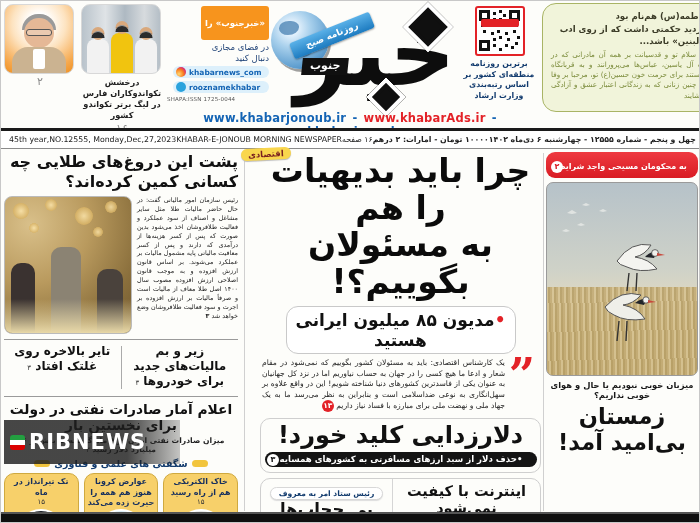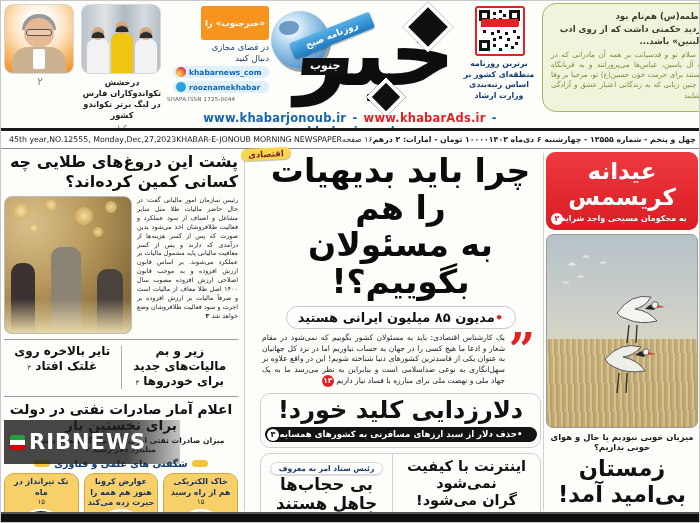--- a/index.html
+++ b/index.html
@@ -102,21 +102,21 @@
   #crane svg{position:absolute;left:0;top:0;}
   #rc-cap{font-size:8.4px;font-weight:bold;text-align:center;margin-top:4px;color:#1a1a1a;}
   #rc-title{font-size:22.5px;font-weight:bold;text-align:center;line-height:26px;margin-top:3px;letter-spacing:-1px;}
   .pgc{display:inline-block;width:12px;height:12px;border-radius:50%;background:#e32227;color:#fff;font-size:7.5px;
     line-height:12px;text-align:center;font-weight:bold;vertical-align:middle;}
 
   
   #col-center{position:absolute;left:259px;top:1px;width:281px;text-align:center;}
   #main-h{font-size:33px;font-weight:bold;line-height:37px;letter-spacing:-1.5px;color:#0b0b0b;}
   #sub-box{margin:6px auto 0;width:230px;border:1px solid #c9c9c9;border-radius:12px;padding:3px 6px;background:#fff;}
-  #sub-box .s1{font-size:13px;font-weight:bold;} #sub-box .s2{font-size:11.5px;font-weight:bold;margin-top:1px;}
+  #sub-box .s1{font-size:17px;font-weight:bold;} #sub-box .s2{font-size:11.5px;font-weight:bold;margin-top:1px;}
   #sub-box .dot{color:#e32227;}
   #quote-row{display:flex;direction:rtl;margin-top:4px;padding:0 2px;}
   #quote-mark{flex:0 0 34px;color:#e32227;font:bold 46px "DejaVu Serif",serif;line-height:34px;}
   #quote-txt{font-size:7.6px;line-height:10.6px;text-align:justify;color:#1c1c1c;}
   #dollar{margin-top:6px;border:1px solid #cfcfcf;border-radius:10px;padding:2px 4px 5px;}
   #dollar .t{font-size:24px;font-weight:bold;letter-spacing:-1px;line-height:28px;}
   #strip{margin:3px auto 0;background:#141414;color:#fff;border-radius:9px;width:272px;height:15px;
     font-size:8.6px;font-weight:bold;line-height:15px;position:relative;direction:rtl;}
   #strip .wc{position:absolute;left:2px;top:1.5px;width:12px;height:12px;background:#fff;color:#111;border-radius:50%;
     font-size:8px;line-height:12px;font-weight:bold;}
@@ -297,21 +297,20 @@
     <span class="vsep"></span>
     <span class="seg fa bold">سال چهل و پنجم - شماره ۱۲۵۵۵ - چهارشنبه ۶ دی‌ماه ۱۴۰۲</span>
   </div>
 
   <div id="main">
     <div class="gutter" style="left:243px;top:2px;"></div>
     <div class="gutter" style="left:542px;top:2px;"></div>
 
     <div id="col-right">
       <div id="banner">
-        <div class="t fa">عیدانه کریسمس</div>
         <div class="s fa">
           <div>به محکومان مسیحی واجد شرایط</div>
         </div>
         <div class="pg">۲</div>
       </div>
 
       <div id="crane">
         <div class="reeds"></div>
         <svg width="150" height="194" viewBox="0 0 150 194">
           <g fill="#e9ebe8" opacity=".8">

